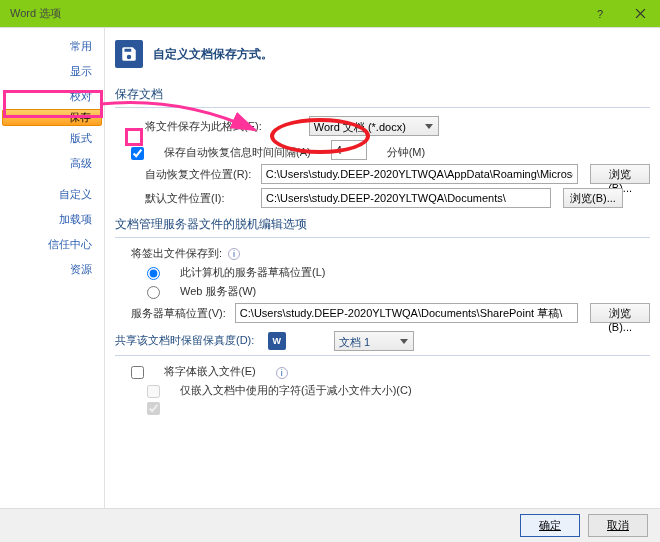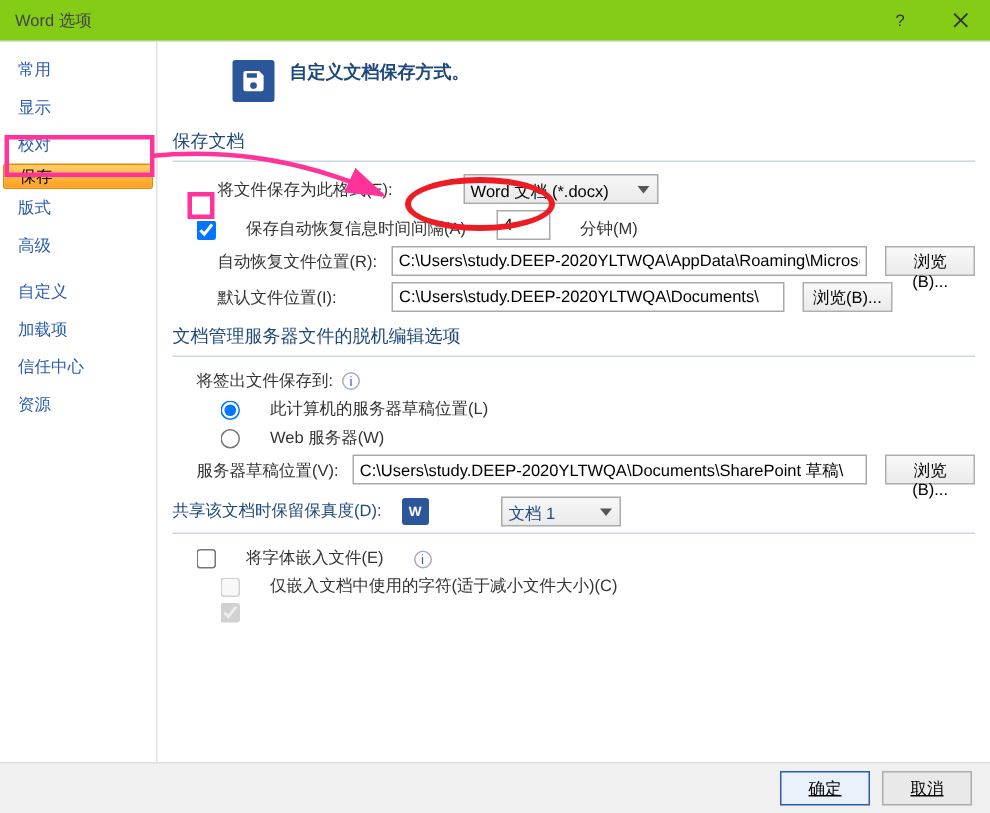--- a/index.html
+++ b/index.html
@@ -3,25 +3,25 @@
 <meta charset="utf-8">
 <style>
 * { box-sizing: border-box; margin: 0; padding: 0; font-family: "Microsoft YaHei", SimSun, sans-serif; font-size: 11px; }
 body { background: #fff; width: 660px; height: 542px; position: relative; overflow: hidden; }
 .titlebar { height: 28px; background: #84cc16; border-bottom: 1px solid #ddd; display: flex; align-items: center; padding-left: 10px; }
 .titlebar .title { color: #444; }
 .titlebar .spacer { flex: 1; }
 .titlebar .tbtn { width: 40px; height: 28px; display: flex; align-items: center; justify-content: center; color: #333; }
 .body { display: flex; height: 480px; }
 .sidebar { width: 105px; background: #fff; border-right: 1px solid #e1e1e1; padding: 6px 0; }
-.side-item { padding: 5px 12px; color: #2a5db0; cursor: pointer; }
+.side-item { padding: 5px 12px; color: #2a5db0; cursor: pointer; text-align: right; }
 .side-item.selected { background: linear-gradient(#ffcf6b, #ff9f1e); color: #000; border: 1px solid #e78b00; margin: 0 2px; border-radius: 2px; padding: 0 10px; }
 .annot-box { position: absolute; border: 3px solid #ff3399; pointer-events: none; }
 .content { flex: 1; padding: 8px 10px; overflow: hidden; position: relative; }
-.header-row { display: flex; align-items: flex-start; padding: 4px 0 10px 0; margin-left: 40px; }
+.header-row { display: flex; align-items: center; padding: 4px 0 10px 0; }
 .save-icon { width: 28px; height: 28px; background: #2b579a; border-radius: 2px; display: flex; align-items: center; justify-content: center; margin-right: 10px; }
 .save-icon svg { fill: #fff; }
 .header-text { color: #1f497d; font-weight: bold; font-size: 12px; }
 .section-title { color: #1f497d; border-bottom: 1px solid #c8d6e8; padding: 4px 0; margin: 4px 0 8px 0; font-size: 12px; }
 .row { display: flex; align-items: center; margin: 4px 0 4px 16px; gap: 6px; }
 .indent2 { margin-left: 32px; }
 label, span.lbl { color: #333; }
 input[type=text] { border: 1px solid #a9a9a9; padding: 2px 4px; height: 20px; }
 .combo { border: 1px solid #a9a9a9; background: linear-gradient(#f7f7f7,#eaeaea); height: 20px; display: flex; align-items: flex-end; padding: 0 16px 0 4px; position: relative; margin-left: 41px; }
 .combo::after { content: ""; border-left: 4px solid transparent; border-right: 4px solid transparent; border-top: 5px solid #555; position: absolute; right: 5px; top: 7px; }
@@ -93,21 +93,21 @@
     </div>
 
     <div class="row">
       <span class="lbl" style="width:110px;margin-left:14px">自动恢复文件位置(R):</span>
       <input type="text" style="width: 318px;" value="C:\Users\study.DEEP-2020YLTWQA\AppData\Roaming\Microsoft\Word">
       <button class="browse-btn">浏览(B)...</button>
     </div>
 
     <div class="row">
       <span class="lbl" style="width:110px;margin-left:14px">默认文件位置(I):</span>
-      <input type="text" style="width: 262px;" value="C:\Users\study.DEEP-2020YLTWQA\Documents\">
+      <input type="text" style="width: 290px;" value="C:\Users\study.DEEP-2020YLTWQA\Documents\">
       <button class="browse-btn">浏览(B)...</button>
     </div>
 
     <div class="section-title">文档管理服务器文件的脱机编辑选项</div>
 
     <div class="row">
       <span class="lbl">将签出文件保存到:</span>
       <span style="color:#2a5db0;border:1px solid #aac;border-radius:50%;width:12px;height:12px;display:inline-flex;align-items:center;justify-content:center;font-size:9px">i</span>
     </div>
     <div class="row radio-item indent2">

